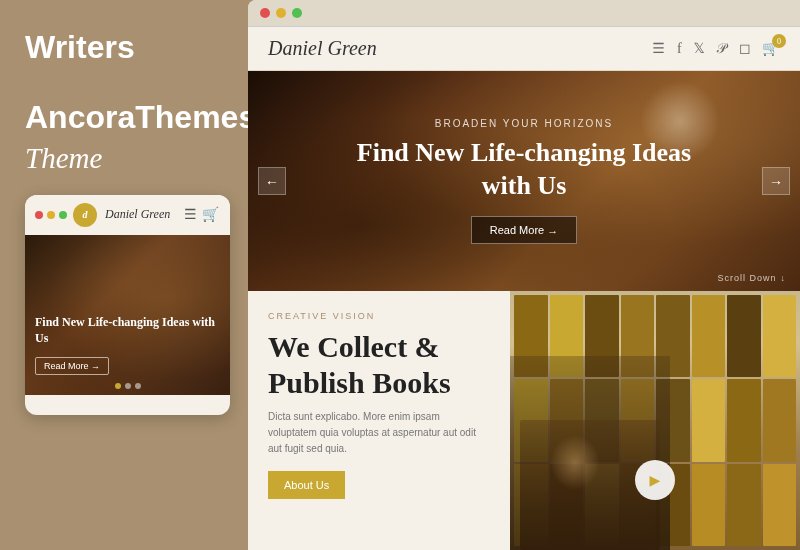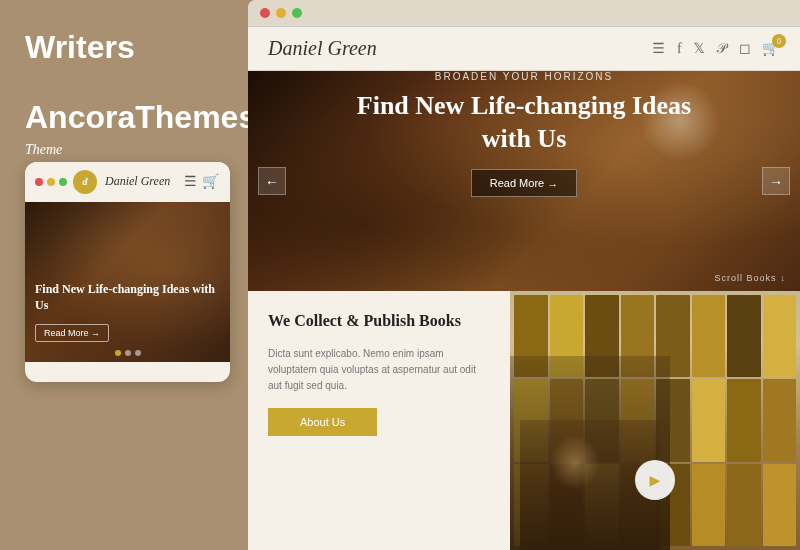--- a/index.html
+++ b/index.html
@@ -24,25 +24,25 @@
     }
     .left-panel .main-title {
       font-size: 32px;
       font-weight: 900;
       line-height: 1.1;
       color: #fff;
       margin-bottom: 6px;
       font-family: Arial, sans-serif;
     }
     .left-panel .sub-title {
-      font-size: 14px;
+      font-size: 29px;
       font-weight: 400;
       color: #fff;
       font-style: italic;
-      margin-bottom: 4px;
+      margin-bottom: 20px;
       font-family: Georgia, serif;
     }
     .left-panel .by-line {
       font-size: 13px;
       color: rgba(255,255,255,0.8);
       margin-bottom: 20px;
       font-family: Arial, sans-serif;
     }
 
     
@@ -268,20 +268,21 @@
       height: 80px;
       background: radial-gradient(ellipse, rgba(240,230,210,0.4) 0%, transparent 70%);
       border-radius: 50%;
     }
     .hero-overlay {
       position: absolute;
       inset: 0;
       display: flex;
       flex-direction: column;
       align-items: center;
+      justify-content: center;
       color: white;
     }
     .hero-subtitle {
       font-size: 10px;
       letter-spacing: 2px;
       text-transform: uppercase;
       color: rgba(255,255,255,0.8);
       margin-bottom: 8px;
       font-family: Arial, sans-serif;
     }
@@ -348,39 +349,39 @@
     }
     .creative-label {
       font-size: 9px;
       letter-spacing: 2px;
       text-transform: uppercase;
       color: #a89070;
       margin-bottom: 8px;
       font-family: Arial, sans-serif;
     }
     .content-heading {
-      font-size: 16px;
+      font-size: 30px;
       font-weight: bold;
       color: #222;
       font-family: Georgia, serif;
       line-height: 1.2;
-      margin-bottom: 16px;
+      margin-bottom: 8px;
     }
     .content-body {
       font-size: 10px;
       color: #777;
       line-height: 1.6;
       font-family: Arial, sans-serif;
       margin-bottom: 14px;
     }
     .about-btn {
       background: #c8a830;
       color: white;
       border: none;
-      padding: 8px 32px;
+      padding: 8px 16px;
       font-size: 11px;
       cursor: pointer;
       align-self: flex-start;
       font-family: Arial, sans-serif;
     }
 
     
     .content-right {
       width: 290px;
       position: relative;
@@ -517,30 +518,31 @@
     <div class="hero-section">
       <div class="hero-bg"></div>
       <div class="hero-overlay">
         <p class="hero-subtitle">BROADEN YOUR HORIZONS</p>
         <h2 class="hero-title">Find New Life-changing Ideas with Us</h2>
         <button class="hero-btn">Read More →</button>
       </div>
       <div class="hero-arrow-prev">←</div>
       <div class="hero-arrow-next">→</div>
       <div class="scroll-down">
-        <span>Scroll Books</span>
+        <span>Scroll Down</span>
         <span>↓</span>
       </div>
     </div>
 
     <div class="content-section">
 
       <div class="content-left">
+        <p class="creative-label">CREATIVE VISION</p>
         <h3 class="content-heading">We Collect &amp; Publish Books</h3>
-        <p class="content-body">Dicta sunt explicabo. Nemo enim ipsam voluptatem quia voluptas at aspernatur aut odit aut fugit sed quia.</p>
+        <p class="content-body">Dicta sunt explicabo. More enim ipsam voluptatem quia voluptas at aspernatur aut odit aut fugit sed quia.</p>
         <button class="about-btn">About Us</button>
       </div>
 
       <div class="content-right">
         <div class="bookshelf-bg">
 
           <div class="book-spine" style="background:#8b6914;"></div>
           <div class="book-spine" style="background:#c8a830;"></div>
           <div class="book-spine" style="background:#6b4c11;"></div>
           <div class="book-spine" style="background:#9a7520;"></div>

